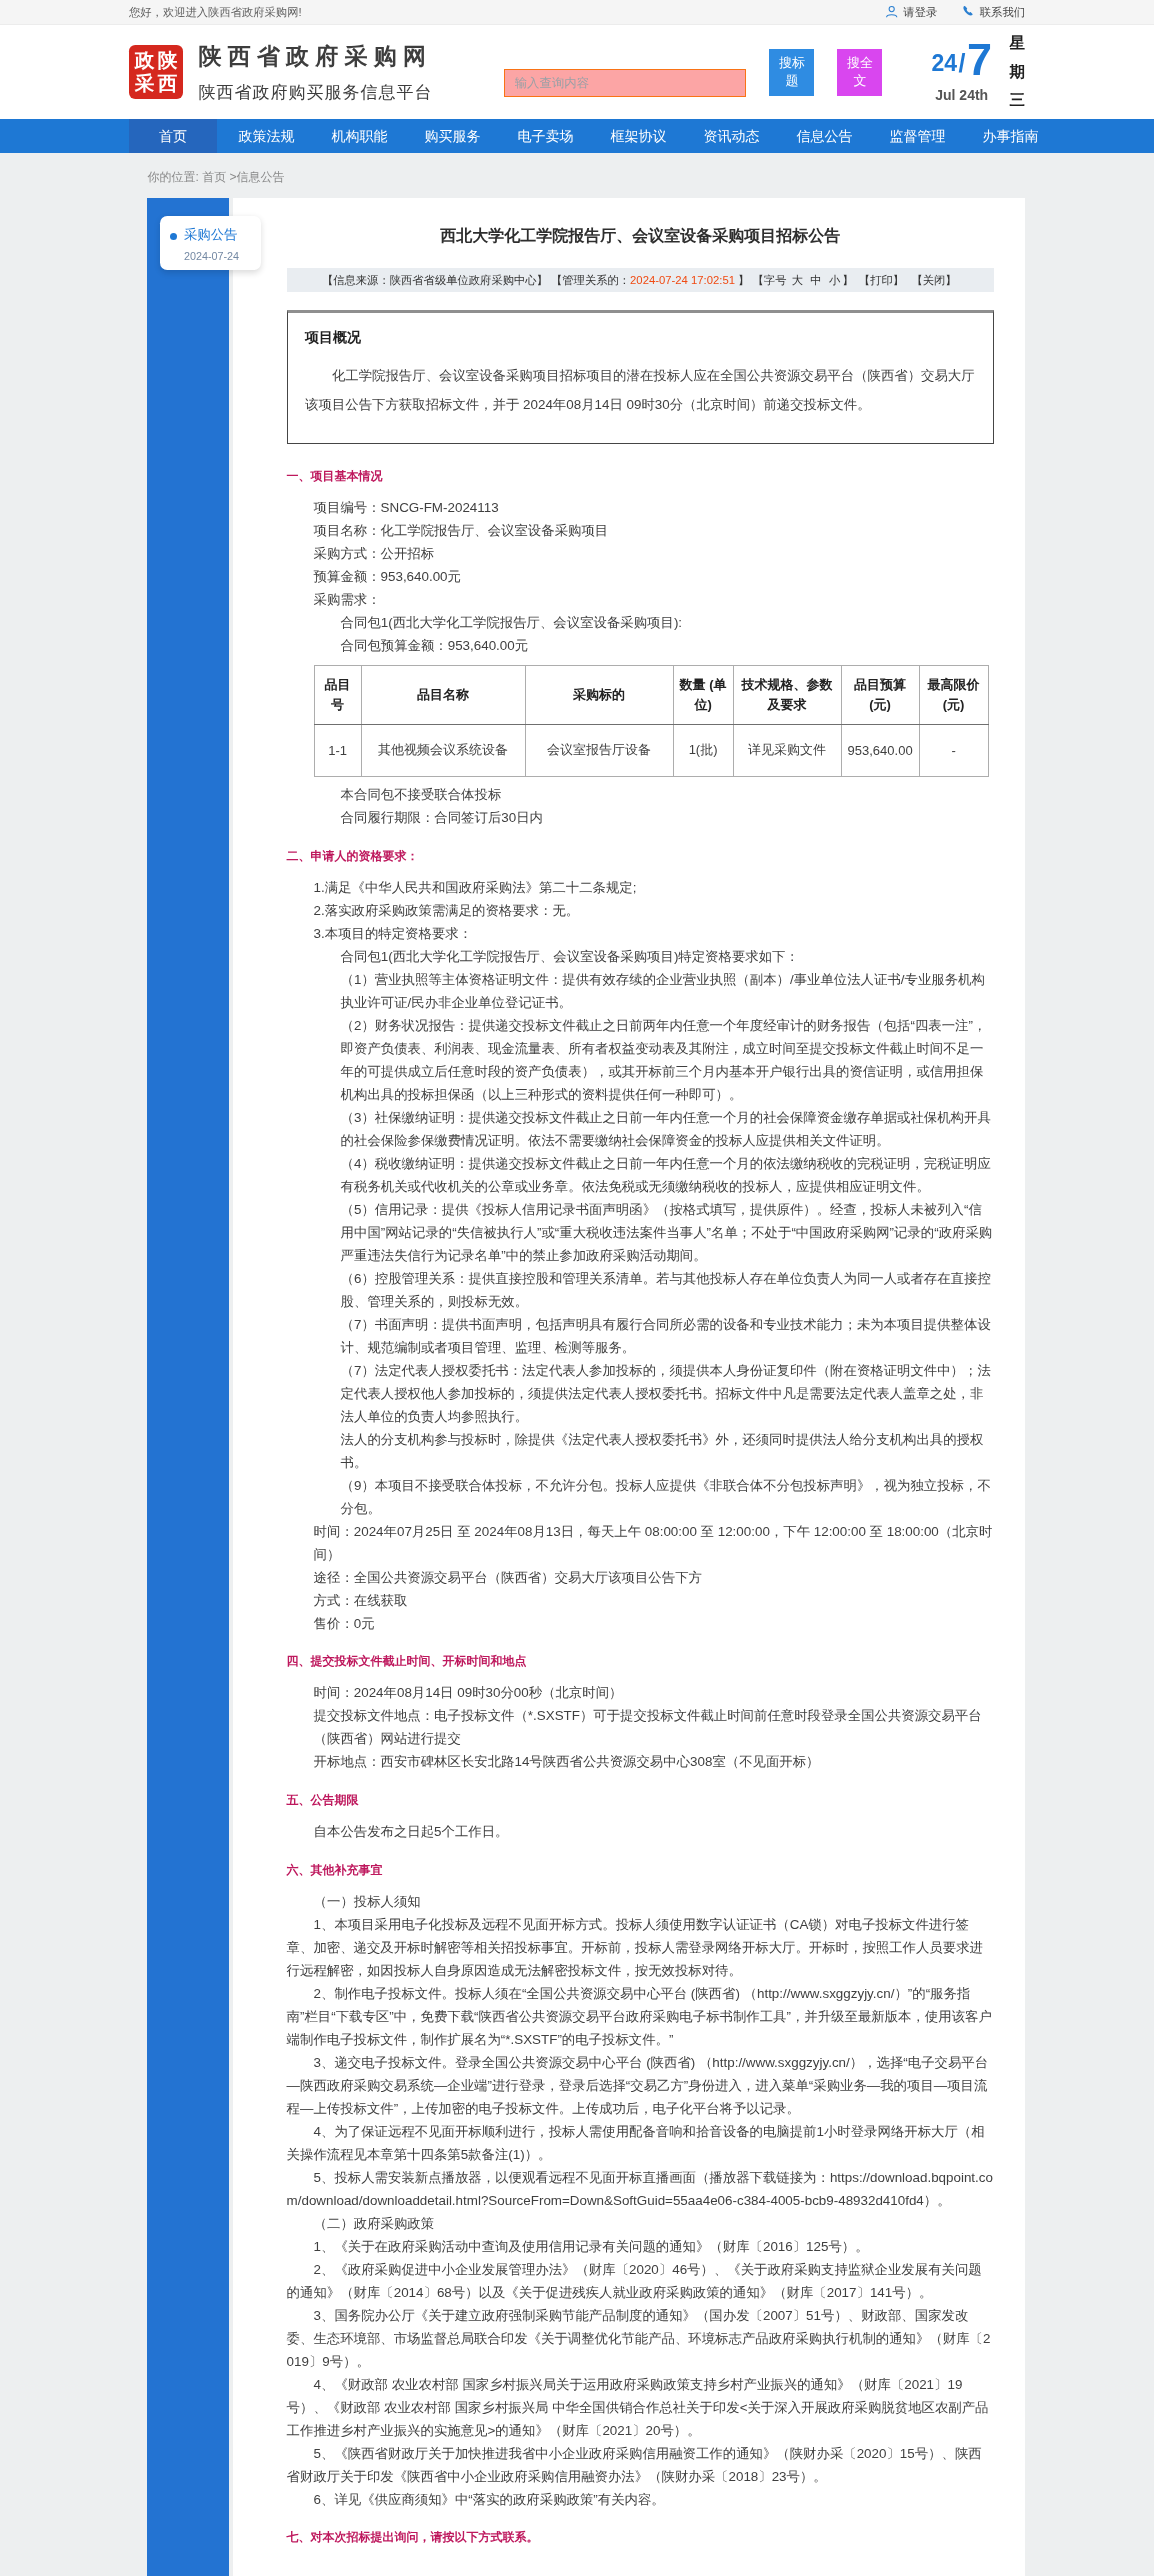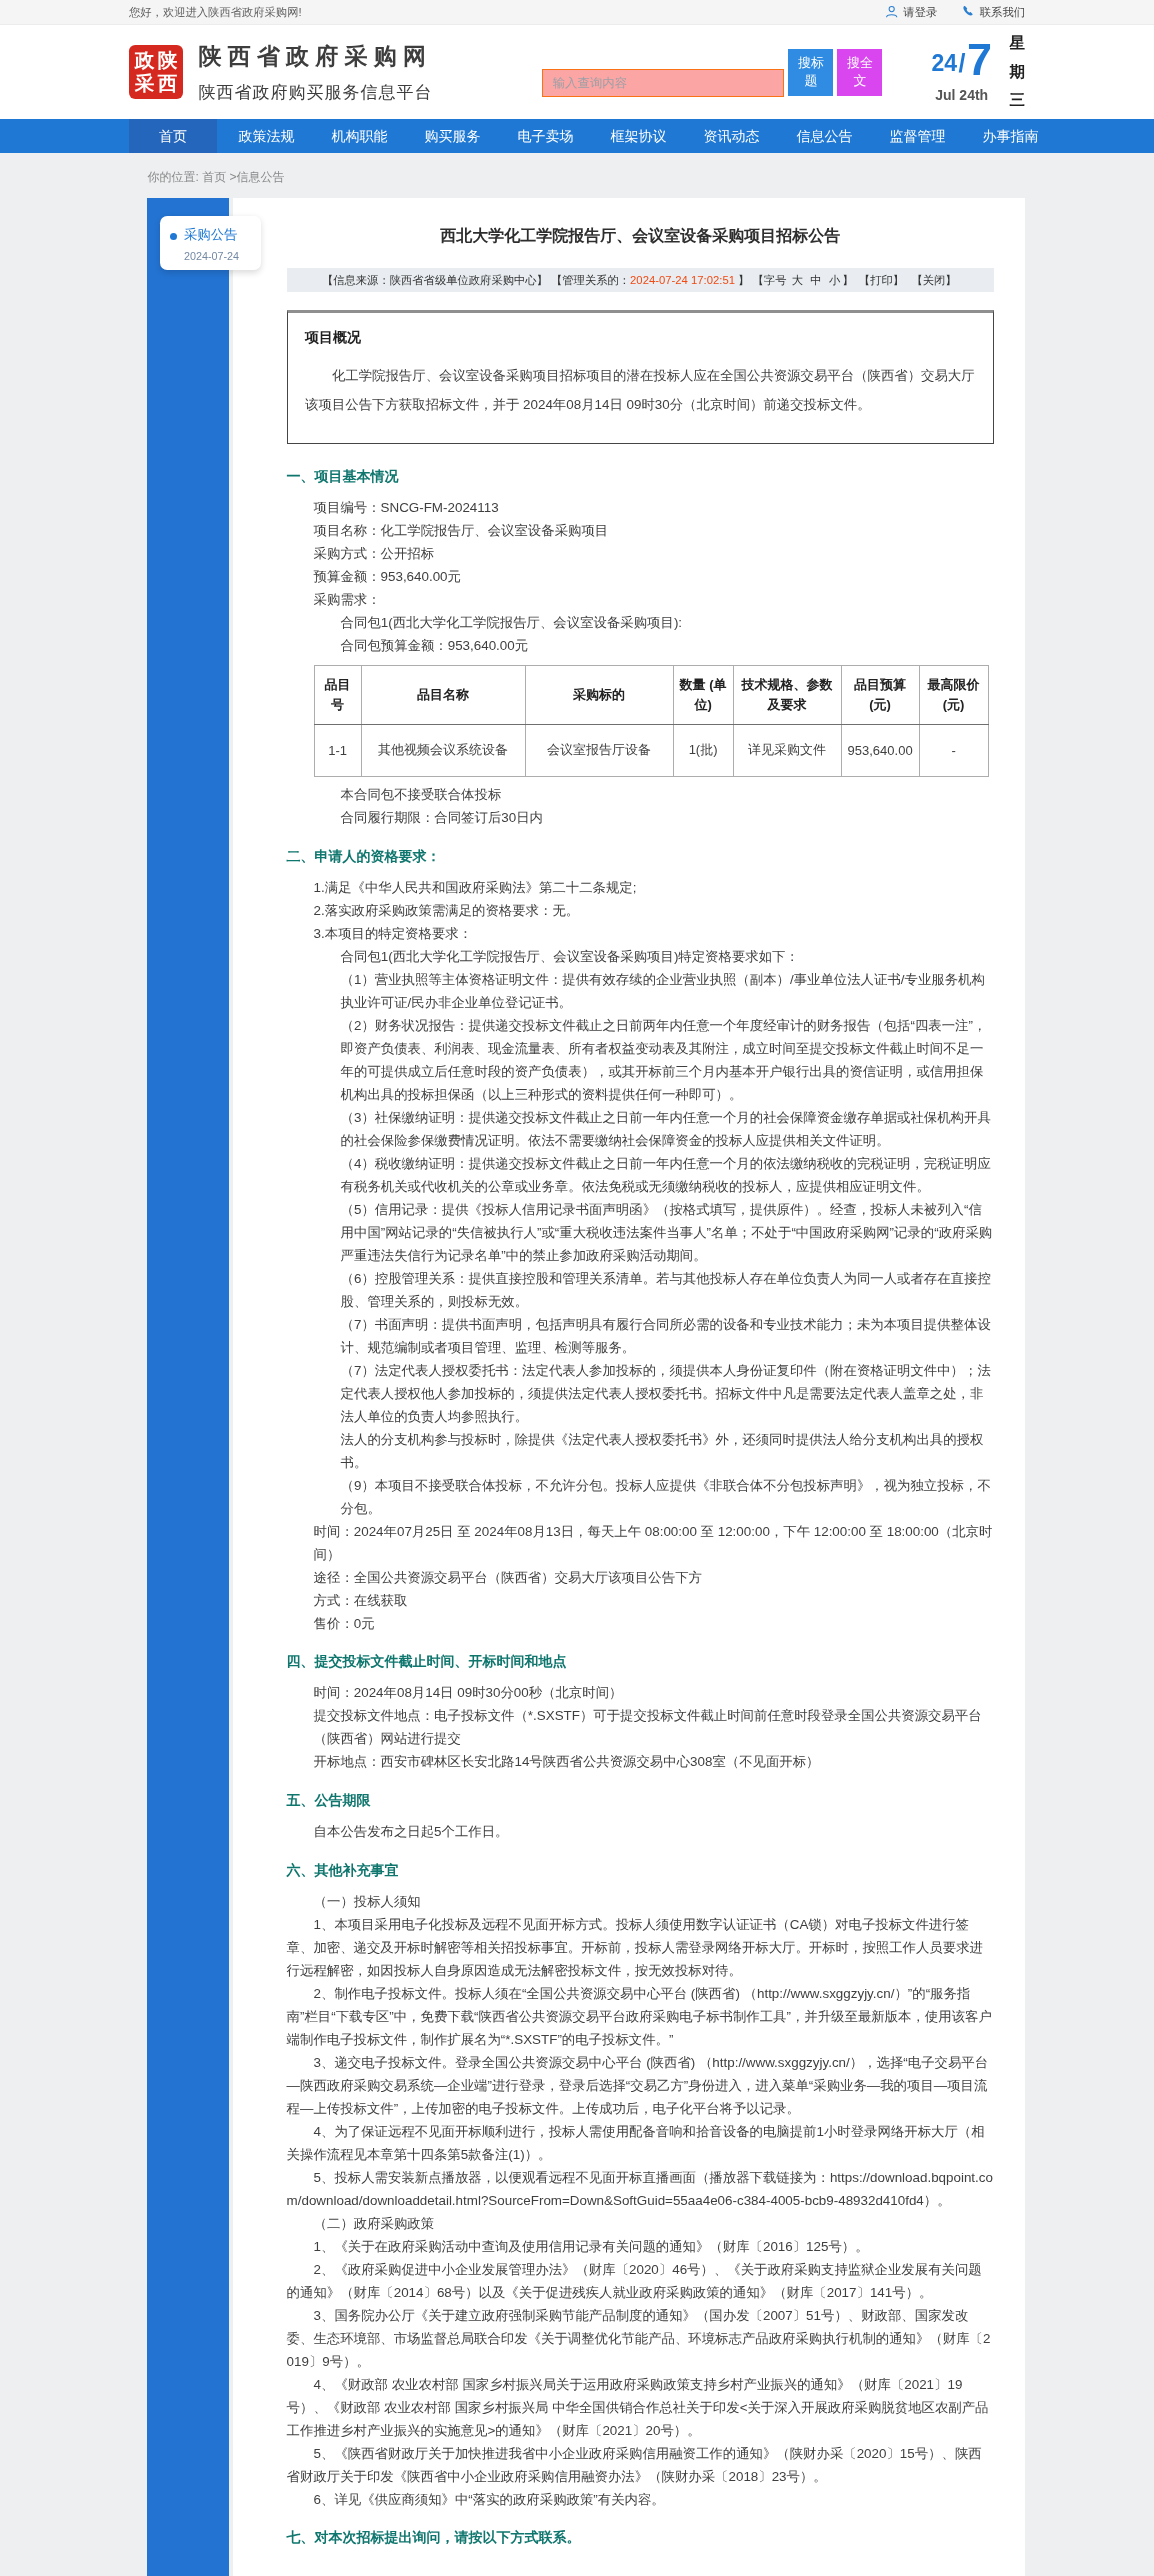--- a/index.html
+++ b/index.html
@@ -16,21 +16,21 @@
   .header { background:#fff; height:94px; }
   .header .container { display:flex; align-items:center; height:94px; }
   .logo { width:54px; height:54px; background:#d5281e; border-radius:6.2px; display:grid; grid-template-columns:1fr 1fr; place-items:center; padding:4.1px; flex-shrink:0; }
   .logo-ch { color:#fff; font-weight:bold; font-size:19.6px; line-height:1; }
   .site-titles { margin-left:15.5px; }
   .site-name { font-size:23px; font-weight:bold; color:#3d3d3d; letter-spacing:6.2px; white-space:nowrap; }
   .site-sub { font-size:17px; font-weight:normal; color:#3d3d3d; margin-top:9px; letter-spacing:1px; white-space:nowrap; }
   .search { margin-left:auto; display:flex; align-items:center; }
   .search input { width:242px; height:28px; border:1px solid #f97316; font-size:12.4px; padding:0 9.3px; outline:none; color:#333; background:#fca5a5; font-family:inherit;margin-top:21px; }
   .search input::placeholder { color:#9aa0a6; }
-  .btn { height:47px; width:45px; border:none; color:#fff; font-size:13px; margin-left:4px; cursor:pointer; font-family:Liberation Mono, monospace; }
+  .btn { height:47px; width:45px; border:none; color:#fff; font-size:13px; margin-left:23px; cursor:pointer; font-family:Liberation Mono, monospace; }
   .btn-title { background:#2f8ce2; }
   .btn-full { background:#d946ef; }
   .datebox { margin-left:49px; text-align:center; }
   .dnum { display:flex; align-items:flex-end; justify-content:center; color:#1e78d4; font-weight:bold; }
   .dday { font-size:23px; line-height:1; margin-bottom:4.1px; }
   .dslash { font-size:25px; line-height:1; margin:0 1.5px 2.6px; }
   .dmonth { font-size:45px; line-height:0.85; }
   .den { font-size:14px; font-weight:bold; color:#555; margin-top:8.2px; }
   .weekday { display:flex; flex-direction:column; margin-left:17.5px; font-size:15.5px; font-weight:bold; color:#1f1f1f; line-height:1.85; text-align:center; }
 
@@ -57,21 +57,21 @@
   .art-title { font-size:16px; font-weight:bold; color:#2e2e2e; text-align:center; margin:3.1px 0 0; line-height:1.4; }
   .meta { background:#e9edf1; height:24px; line-height:24px; text-align:center; font-size:11.3px; color:#333; margin-top:20.6px; white-space:nowrap; }
   .meta .red { color:#f04a12; }
   .mlink { cursor:pointer; margin:0 2.1px; }
 
   .overview { border:1px solid #454545; border-top:3.1px solid #8f8f8f; margin-top:18.5px; padding:15.5px 17.5px 24px; }
   .overview h2 { font-size:14px; margin:0 0 14.4px; color:#1f1f1f; }
   .overview p { margin:0; font-size:13.4px; line-height:29px; text-indent:2em; color:#3f3f3f; }
 
   #article-flow { margin-top:20.6px; }
-  .sec-h { font-size:14px; font-weight:bold; color:#0f766e; margin:15.5px 0 8.2px; line-height:23px; }
+  .sec-h { font-size:12px; font-weight:bold; color:#be185d; margin:15.5px 0 8.2px; line-height:23px; }
   #article-flow p { margin:0; font-size:13.4px; line-height:23px; color:#3f3f3f; word-break:break-all; }
   .ind1 { padding-left:27px; }
   .ind2 { padding-left:54px; }
   .tind { text-indent:27px; }
 
   .tblwrap { margin:8.2px 0 6.2px 27px; }
   table.items { border-collapse:collapse; width:675px; border-top:1.5px solid #6f6f6f; border-bottom:1.5px solid #6f6f6f; font-size:13px; table-layout:fixed; }
   .items th { border:0.5px solid #adadad; border-bottom:1.5px solid #6f6f6f; font-weight:bold; padding:8.2px 4.1px; line-height:20.6px; color:#222; text-align:center; }
   .items td { border:0.5px solid #adadad; padding:16.5px 4.1px; text-align:center; color:#3f3f3f; }
   .items th:nth-child(1){width:47px;} .items th:nth-child(2){width:164px;} .items th:nth-child(3){width:148px;}

